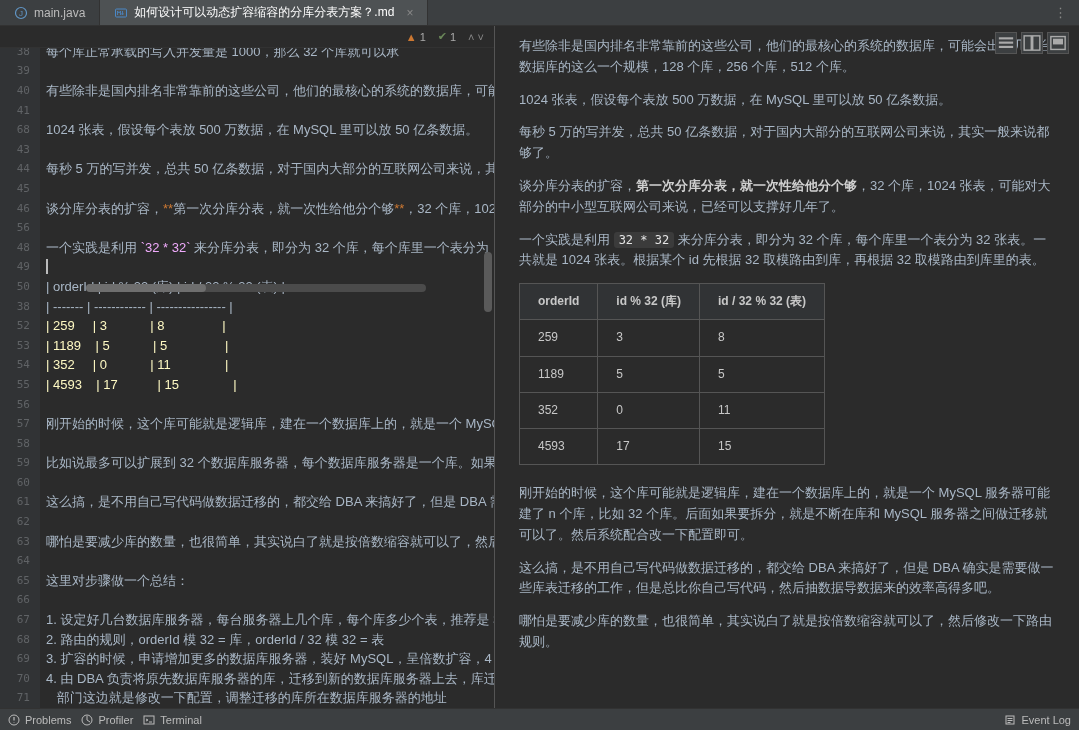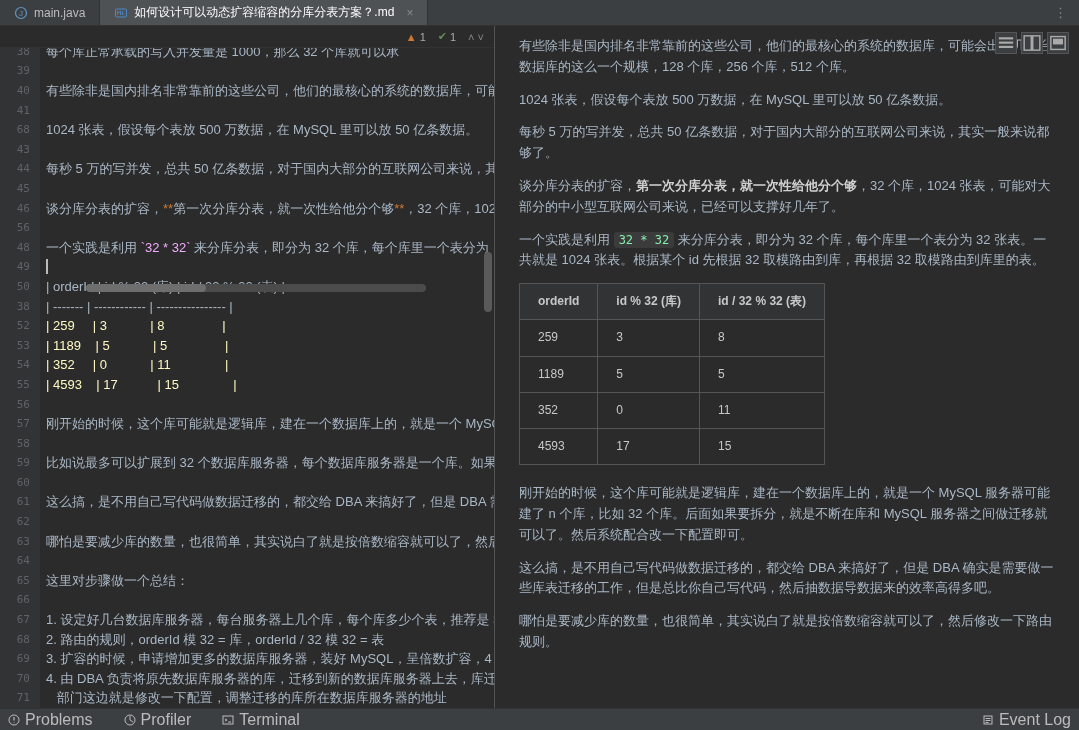--- a/index.html
+++ b/index.html
@@ -57,29 +57,29 @@
 .hscroll-thumb { height: 8px; width: 120px; background: #6e6e6e; border-radius: 4px; }
 
 .vscroll { position: absolute; right: 2px; top: 26px; bottom: 2px; width: 8px; }
 .vscroll-thumb { width: 8px; height: 60px; background: #5a5a5a; border-radius: 4px; margin-top: 200px; }
 
 
 .preview-pane { flex: 1; background: #2b2b2b; overflow: hidden; position: relative; padding: 10px 24px 10px 24px; color: #a9b7c6; font-size: 13px; line-height: 1.6; }
 .preview-toolbar { position: absolute; top: 6px; right: 10px; display: flex; gap: 4px; }
 .ptool { width: 22px; height: 22px; background: #3c3f41; border: 1px solid #555; display: flex; align-items: center; justify-content: center; cursor: pointer; color: #aaa; font-size: 11px; }
 .preview-pane p { margin-bottom: 12px; }
-.code-inline { background: #3b3b3b; padding: 1px 5px; border-radius: 3px; font-family: Consolas, monospace; font-size: 12px; color: #86efac; }
+.code-inline { background: #3b3b3b; padding: 1px 5px; border-radius: 3px; font-family: Consolas, monospace; font-size: 12px; color: #e5e5e5; }
 .preview-pane strong { color: #d0d0d0; font-weight: 600; }
 
 .md-table { border-collapse: collapse; margin: 12px 0 18px 0; font-size: 12px; }
 .md-table th, .md-table td { border: 1px solid #555; padding: 8px 18px; text-align: left; color: #c8c8c8; }
 .md-table th { background: #313335; font-weight: 600; }
 
 
-.status-bar { height: 22px; background: #3c3f41; border-top: 1px solid #323232; display: flex; align-items: center; padding: 0 8px; font-size: 16px; color: #bbbbbb; gap: 31px; }
+.status-bar { height: 22px; background: #3c3f41; border-top: 1px solid #323232; display: flex; align-items: center; padding: 0 8px; font-size: 11px; color: #bbbbbb; gap: 10px; }
 .status-item { display: flex; align-items: center; gap: 5px; cursor: pointer; }
 .status-right { margin-left: auto; }
 .sicon { width: 12px; height: 12px; display: inline-flex; }
 .sicon svg { width: 12px; height: 12px; }
 </style>
 </head>
 <body>
 
 <div class="tabs-bar">
   <div class="tab inactive">

